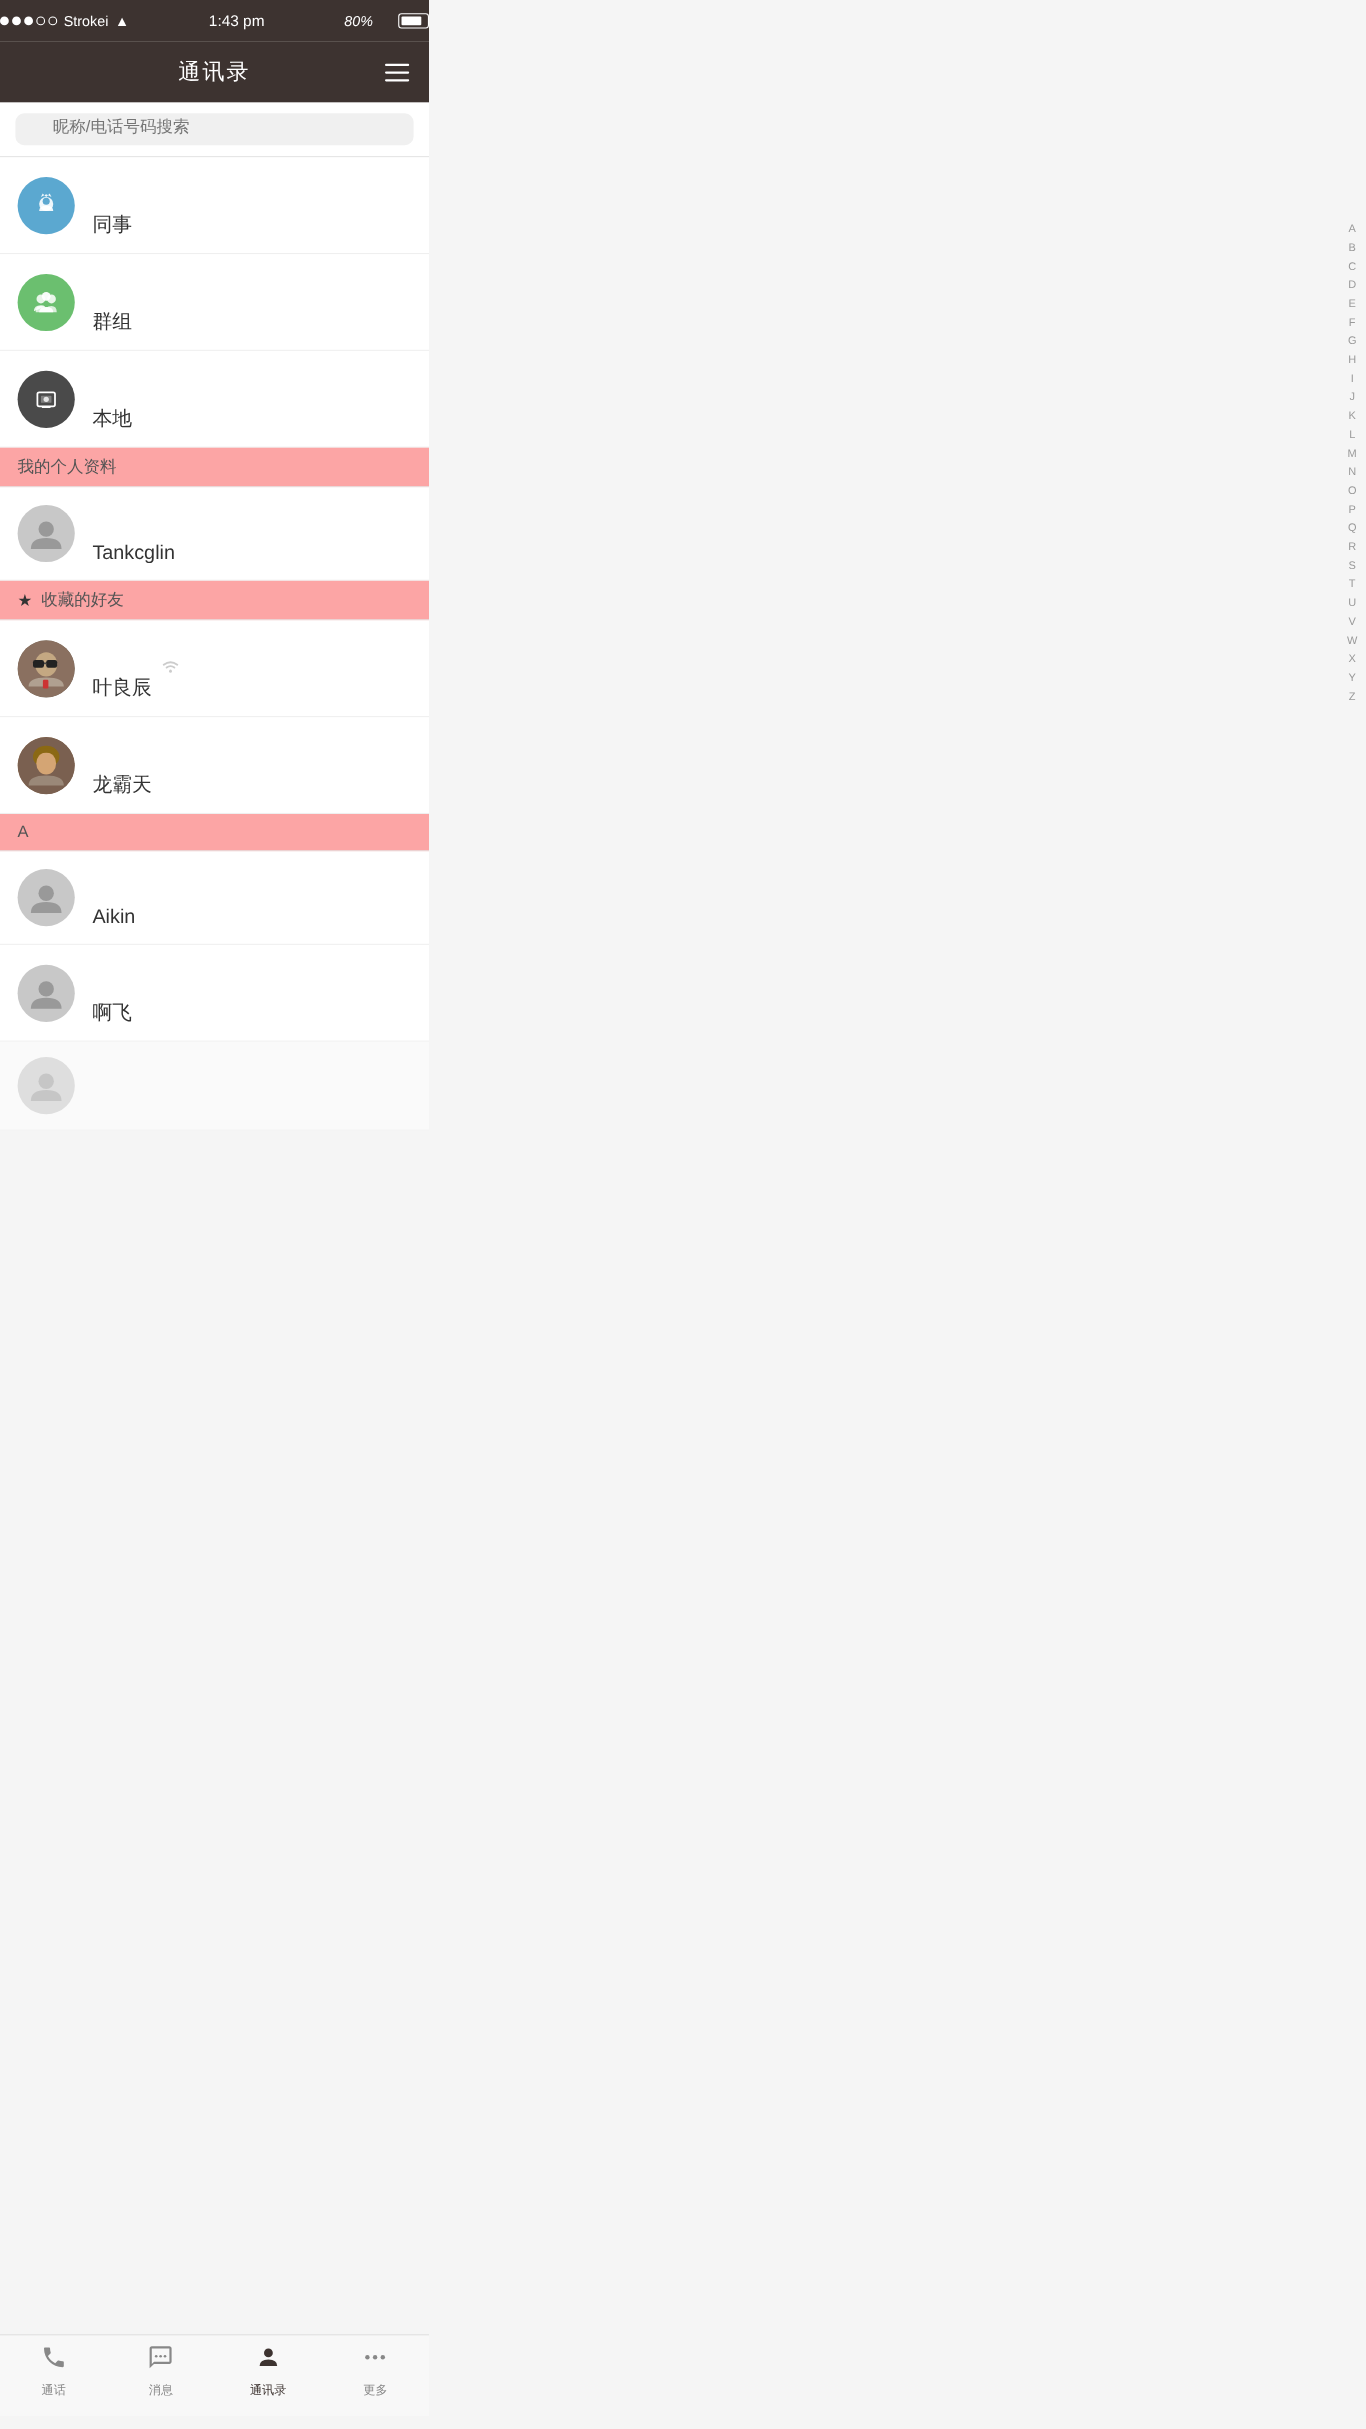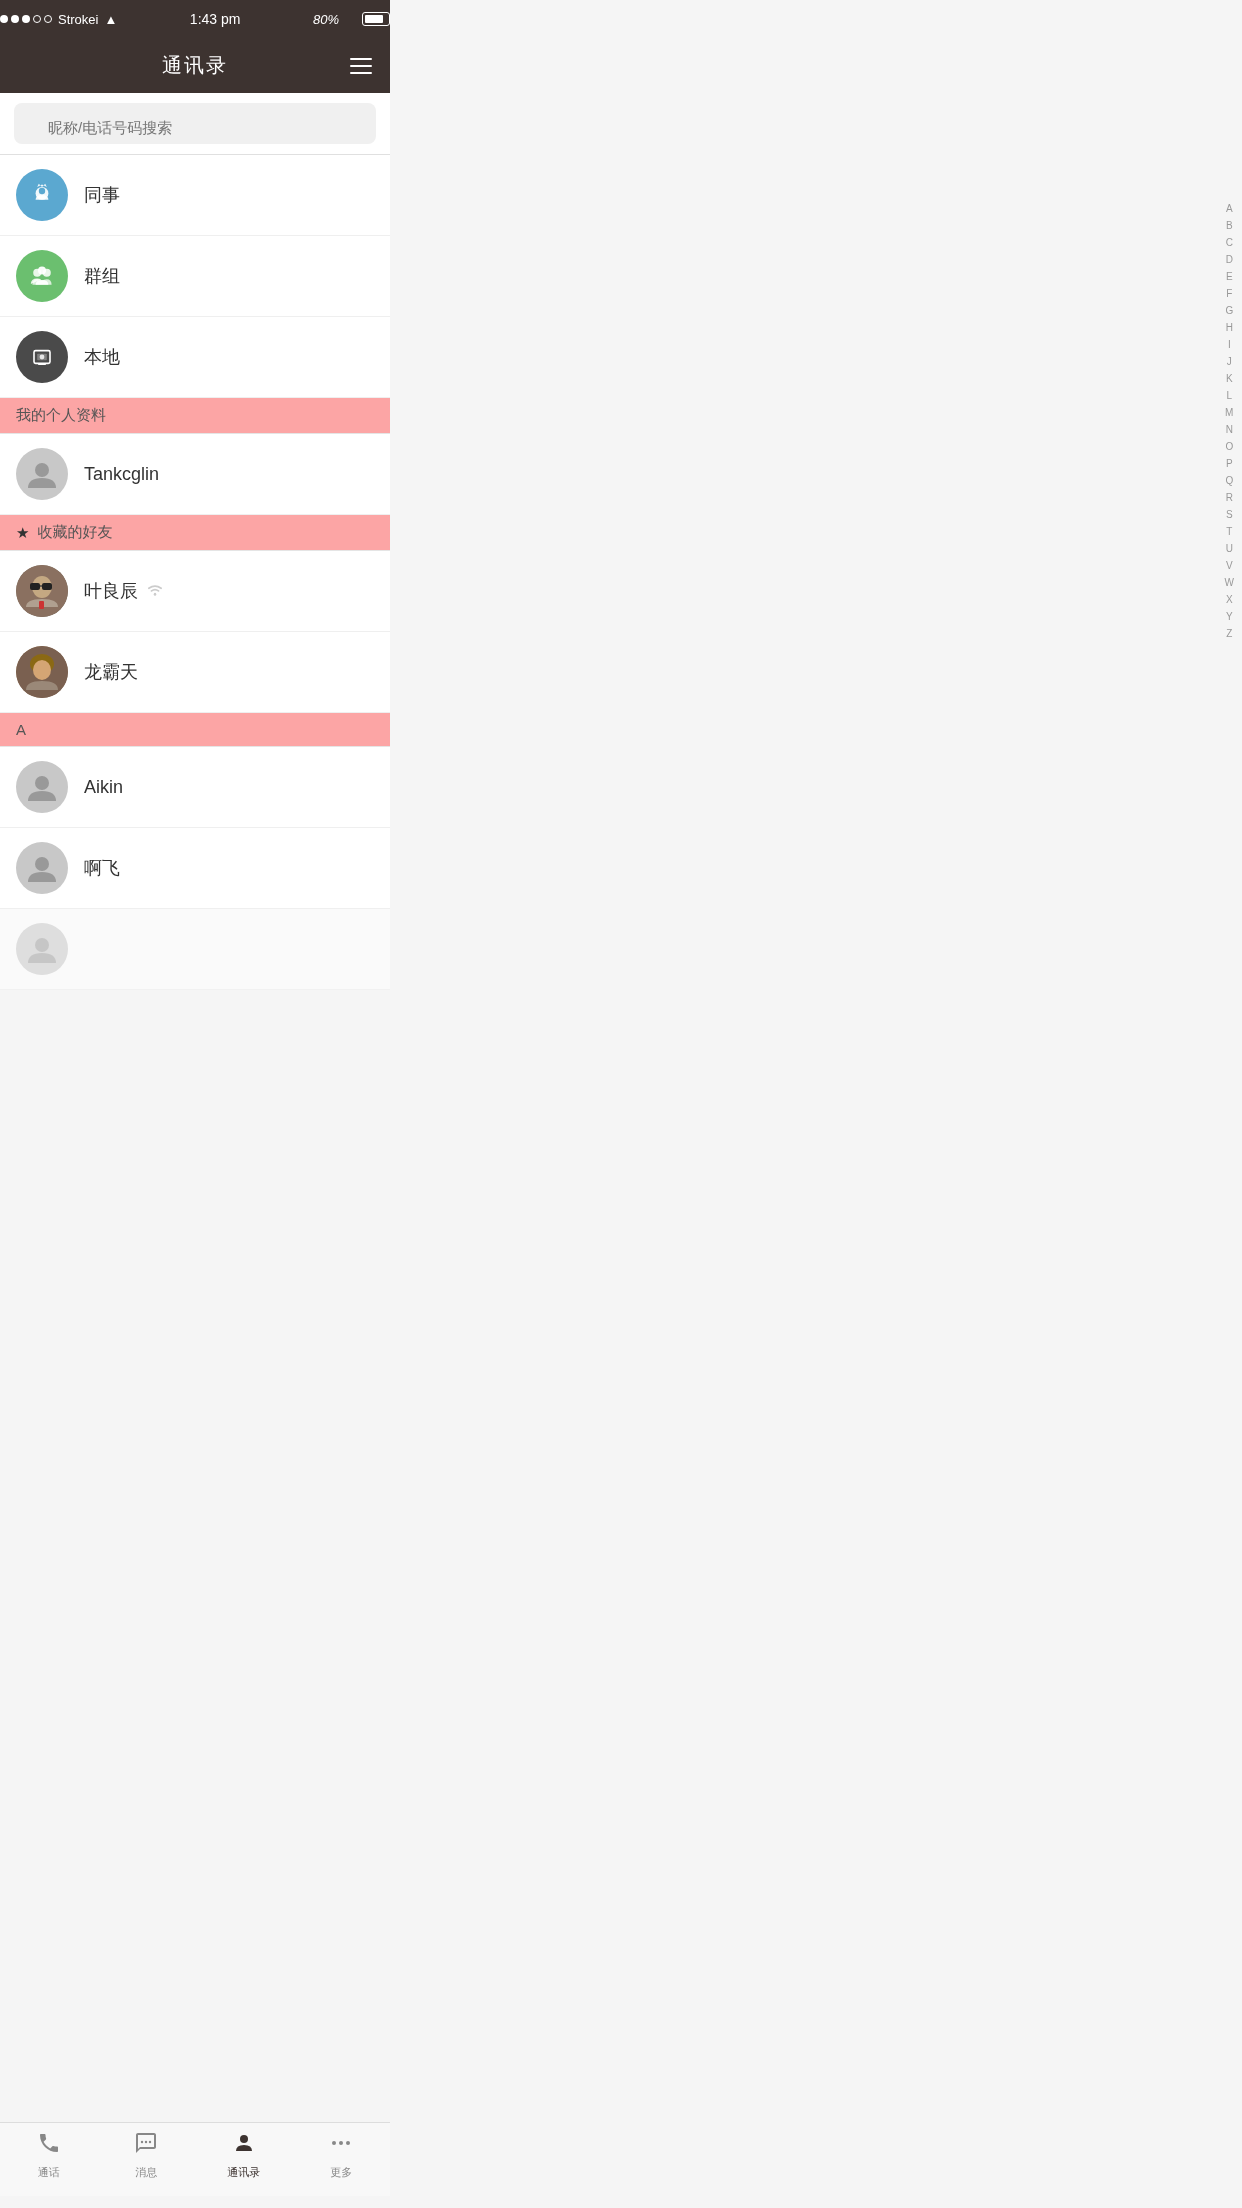--- a/index.html
+++ b/index.html
@@ -91,21 +91,21 @@
     .search-bar {
       background: #fff;
       padding: 10px 14px;
       border-bottom: 1px solid #e0e0e0;
     }
     .search-input {
       width: 100%;
       background: #f0f0f0;
       border: none;
       border-radius: 8px;
-      padding: 16px 14px 8px 34px;
+      padding: 4px 14px 8px 34px;
       font-size: 15px;
       color: #0c4a6e;
       outline: none;
       position: relative;
     }
     .search-wrap {
       position: relative;
     }
     .search-icon-inner {
       position: absolute;
@@ -152,20 +152,21 @@
     }
     
     .avatar-user {
       background: #c8c8c8;
     }
 
     .item-name {
       font-size: 18px;
       color: #333;
       font-weight: 400;
+      margin-top: 35px;
     }
 
     
     .section-header {
       background: #fca5a5;
       padding: 8px 16px;
       font-size: 15px;
       color: #555;
       display: flex;
       align-items: center;

